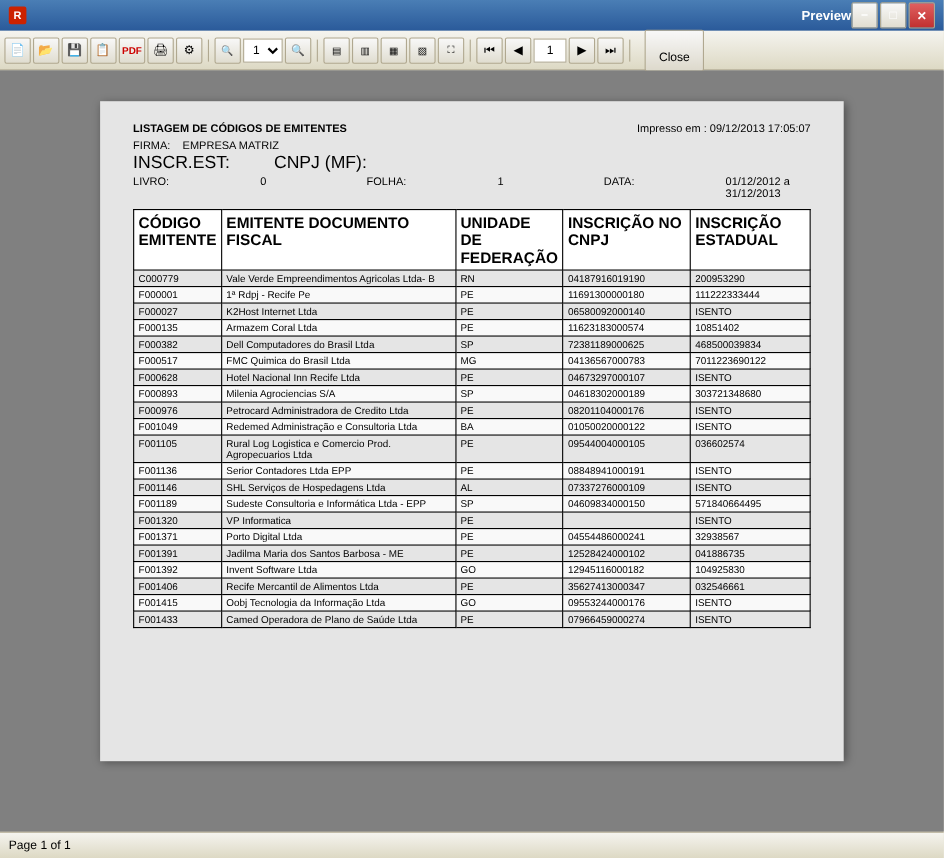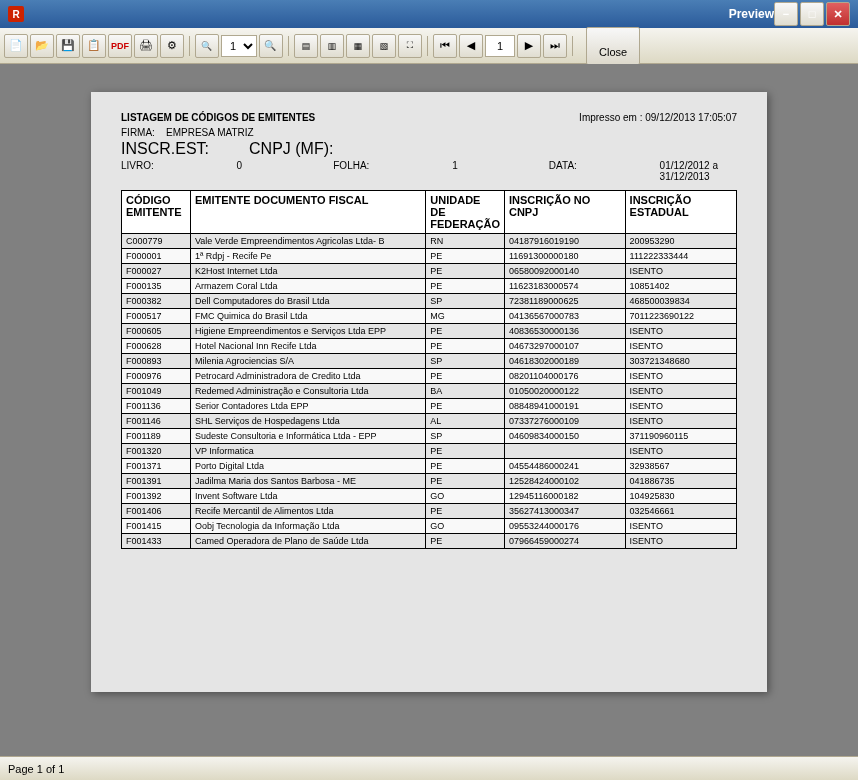--- a/index.html
+++ b/index.html
@@ -179,21 +179,21 @@
       border-collapse: collapse;
       font-size: 9px;
     }
     .report-table th {
       border: 1px solid #000;
       padding: 3px 4px;
       text-align: left;
       font-weight: bold;
       background: white;
       vertical-align: top;
-      font-size: 11px;
+      font-size: 14px;
     }
     .report-table td {
       border: 1px solid #000;
       padding: 2px 4px;
       vertical-align: top;
       font-size: 9px;
     }
     .report-table tbody tr:nth-child(even) {
       background: #f9f9f9;
     }
@@ -330,27 +330,20 @@
               <td>468500039834</td>
             </tr>
             <tr>
               <td>F000517</td>
               <td>FMC Quimica do Brasil Ltda</td>
               <td>MG</td>
               <td>04136567000783</td>
               <td>7011223690122</td>
             </tr>
             <tr>
-              <td>F000605</td>
-              <td>Higiene Empreendimentos e Serviços Ltda EPP</td>
-              <td>PE</td>
-              <td>40836530000136</td>
-              <td>ISENTO</td>
-            </tr>
-            <tr>
               <td>F000628</td>
               <td>Hotel Nacional Inn Recife Ltda</td>
               <td>PE</td>
               <td>04673297000107</td>
               <td>ISENTO</td>
             </tr>
             <tr>
               <td>F000893</td>
               <td>Milenia Agrociencias S/A</td>
               <td>SP</td>
@@ -365,39 +358,46 @@
               <td>ISENTO</td>
             </tr>
             <tr>
               <td>F001049</td>
               <td>Redemed Administração e Consultoria Ltda</td>
               <td>BA</td>
               <td>01050020000122</td>
               <td>ISENTO</td>
             </tr>
             <tr>
+              <td>F001105</td>
+              <td>Rural Log Logistica e Comercio Prod. Agropecuarios Ltda</td>
+              <td>PE</td>
+              <td>09544004000105</td>
+              <td>036602574</td>
+            </tr>
+            <tr>
               <td>F001136</td>
               <td>Serior Contadores  Ltda EPP</td>
               <td>PE</td>
               <td>08848941000191</td>
               <td>ISENTO</td>
             </tr>
             <tr>
               <td>F001146</td>
               <td>SHL Serviços de Hospedagens Ltda</td>
               <td>AL</td>
               <td>07337276000109</td>
               <td>ISENTO</td>
             </tr>
             <tr>
               <td>F001189</td>
               <td>Sudeste Consultoria e Informática Ltda - EPP</td>
               <td>SP</td>
               <td>04609834000150</td>
-              <td>371190960115</td>
+              <td>571840664495</td>
             </tr>
             <tr>
               <td>F001320</td>
               <td>VP Informatica</td>
               <td>PE</td>
               <td></td>
               <td>ISENTO</td>
             </tr>
             <tr>
               <td>F001371</td>

